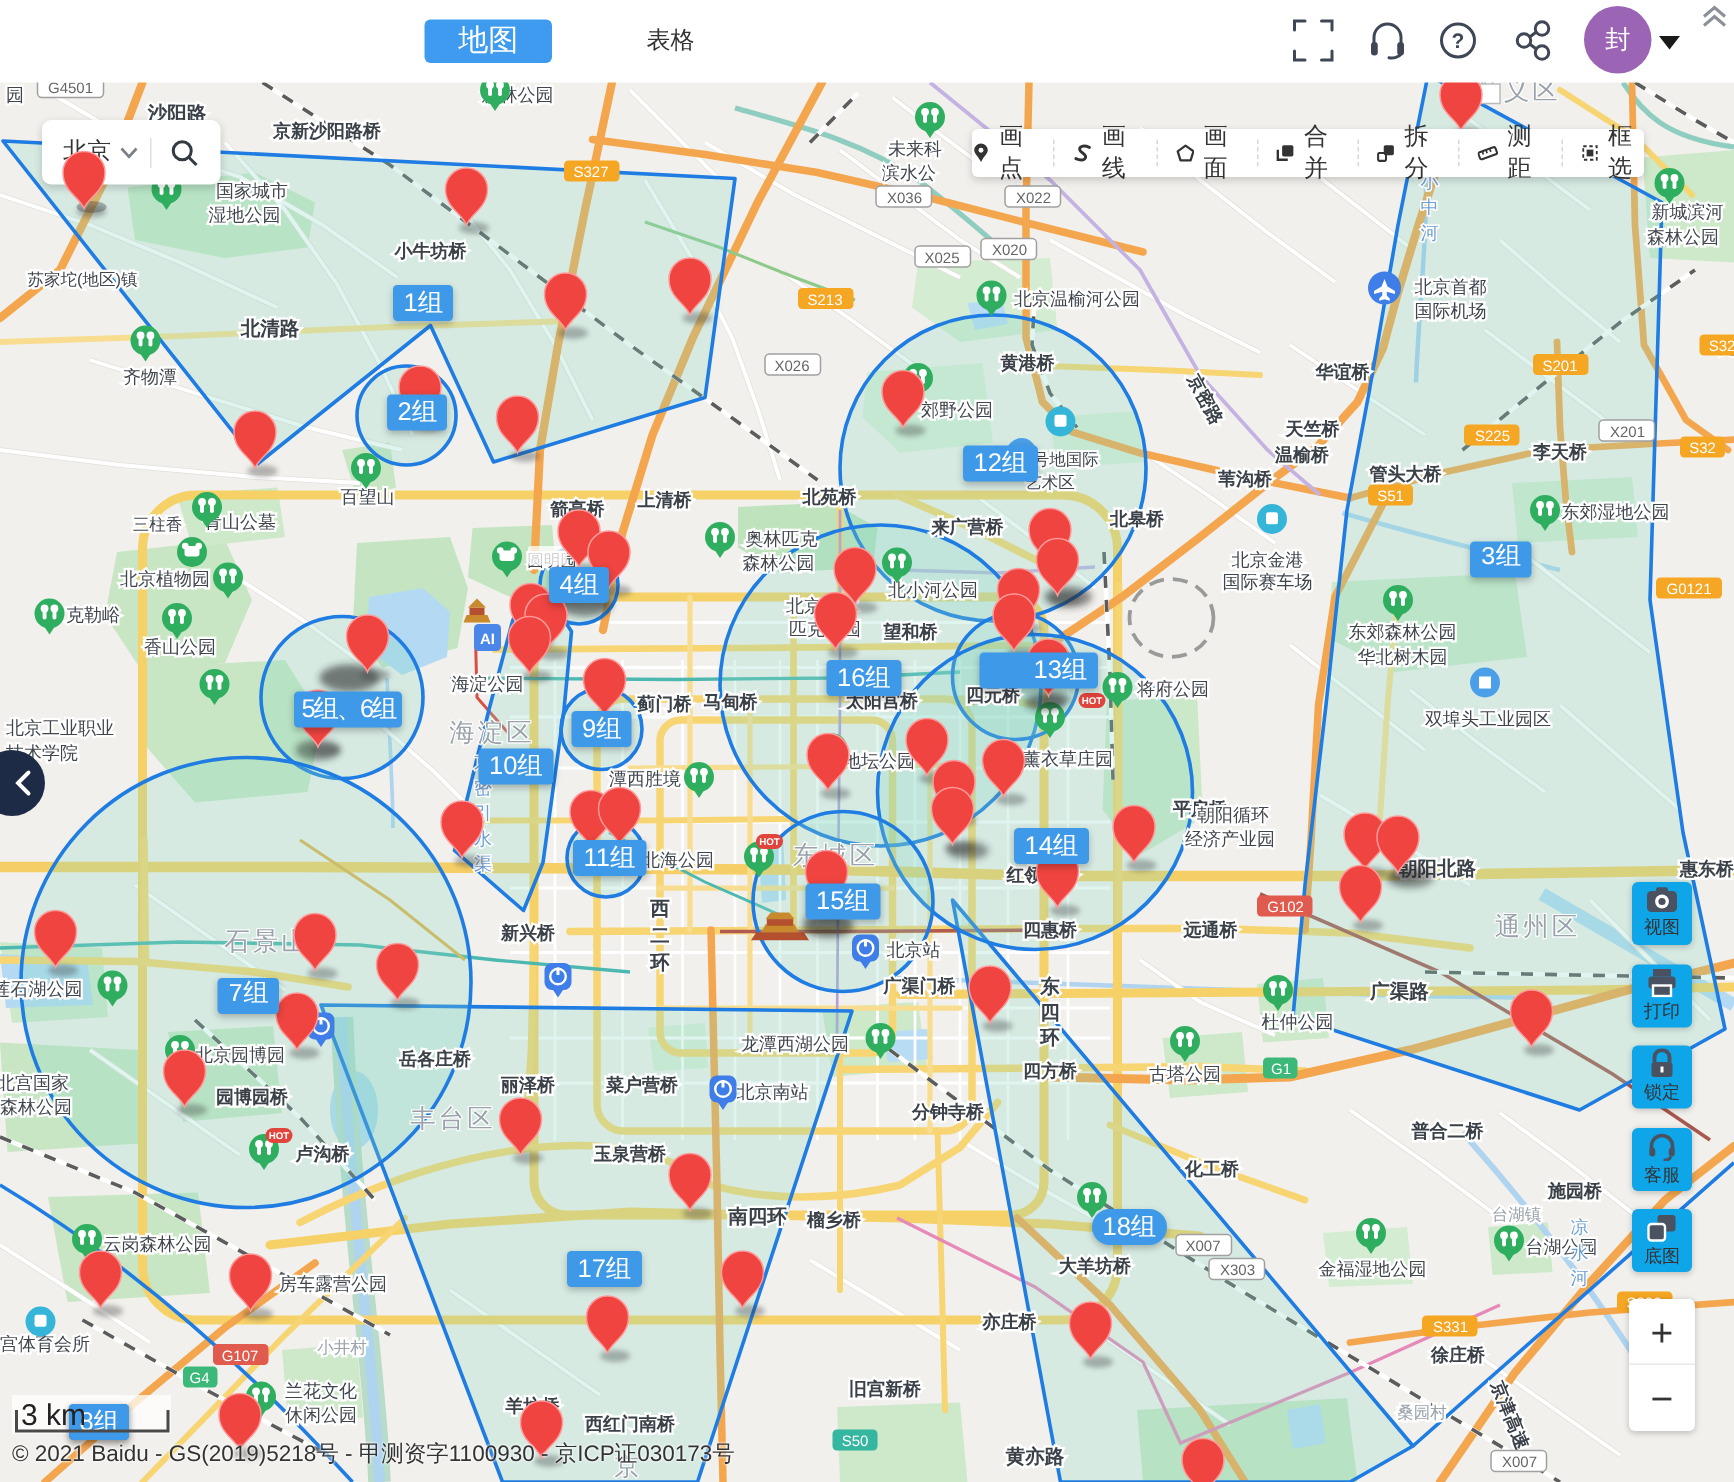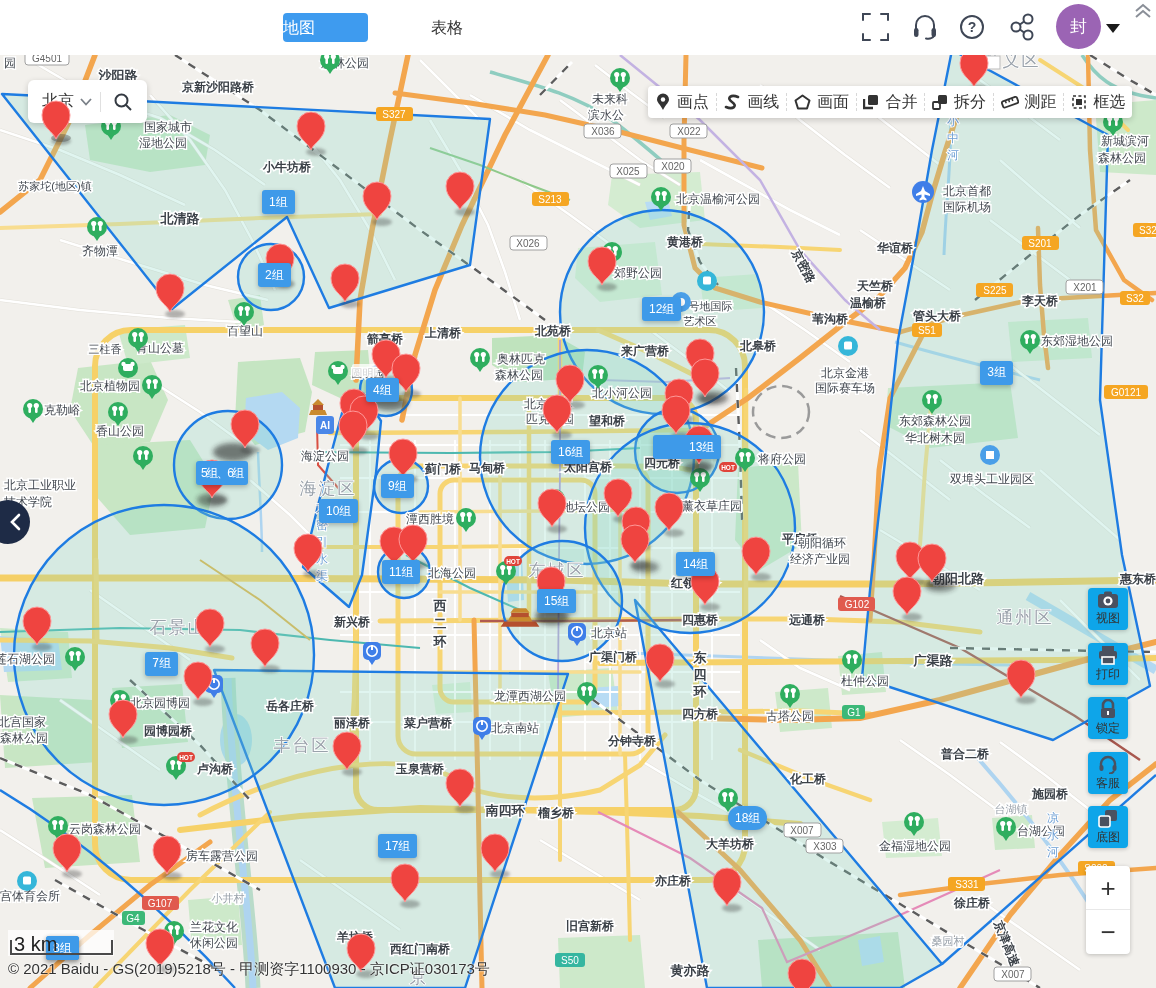--- a/index.html
+++ b/index.html
@@ -1,40 +1,40 @@
 <!DOCTYPE html>
 <html><head><meta charset="utf-8">
 <style>
 * { margin:0; padding:0; box-sizing:border-box; }
 html,body { width:1156px; height:988px; overflow:hidden;
   font-family:"Liberation Sans",sans-serif; background:#fff; }
 #stage { position:relative; width:1156px; height:988px; overflow:hidden; }
 #mapsvg { position:absolute; left:0; top:0; }
 #topbar { position:absolute; left:0; top:0; width:1156px; height:55px; background:#fff; z-index:50; }
 #tab-map { position:absolute; left:283px; top:13px; width:85px; height:29px; background:#3e9bef;
-  border-radius:4px; color:#fff; font-size:16px; line-height:29px; }
+  border-radius:4px; color:#fff; font-size:20px; text-align:center; line-height:29px; }
 #tab-table { position:absolute; left:408px; top:13px; width:55px; height:29px; color:#333;
   font-size:16px; text-align:right; line-height:29px; }
 #tb-icons { position:absolute; left:853px; top:0; }
 #avatar { position:absolute; left:1056px; top:4px; width:45px; height:45px; border-radius:50%;
   background:#9b64b4; color:#fff; font-size:17px; text-align:center; line-height:45px; }
 #caret { position:absolute; left:1106px; top:24px; width:0; height:0;
   border-left:7px solid transparent; border-right:7px solid transparent; border-top:9px solid #1a1a1a; }
 #upup { position:absolute; left:1132px; top:1px; }
 #searchbox { position:absolute; left:28px; top:80px; width:119px; height:43px; background:#fff;
   border-radius:6px; box-shadow:0 2px 6px rgba(0,0,0,0.18); z-index:20; display:flex;
   align-items:center; padding-left:14px; font-size:16px; color:#333; }
 #sb-div { width:1px; height:20px; background:#e0e0e0; }
-#drawbar { position:absolute; left:648px; top:86px; width:484px; height:32px; background:#fff;
+#drawbar { position:absolute; left:648px; top:86px; width:448px; height:32px; background:#fff;
   border-radius:4px; box-shadow:0 2px 6px rgba(0,0,0,0.18); z-index:20; display:flex;
-  align-items:center; justify-content:space-evenly; }
+  align-items:center; justify-content:space-evenly;gap:12px; }
 .titem { display:flex; align-items:center; font-size:16px; color:#333; }
 .titem svg { margin-right:6px; }
 #drawbar i { width:0; border-left:1px dashed #d8d8d8; height:18px; }
-.chip { position:absolute; background:#3e9ae9; color:#fff; font-size:12px; line-height:24px;
+.chip { position:absolute; background:#3e9ae9; color:#fff; font-size:17px; line-height:24px;
   padding:0 7px; border-radius:3px; z-index:12; box-shadow:0 2px 5px rgba(0,0,0,0.25); white-space:nowrap; }
 .sbtn { position:absolute; left:1088px; width:40px; height:42px; background:#0ea5e9; border-radius:4px;
   box-shadow:0 1px 4px rgba(0,0,0,0.22); z-index:20; display:flex; flex-direction:column;
   align-items:center; justify-content:center; }
 .sbtn span { font-size:12px; color:#333; margin-top:1px; }
 #zoomctl { position:absolute; left:1086px; top:866px; width:44px; height:88px; background:#fff;
   border-radius:4px; box-shadow:0 1px 4px rgba(0,0,0,0.22); z-index:20; }
 #zplus, #zminus { height:44px; text-align:center; font-size:26px; color:#333; line-height:44px; }
 #zplus { border-bottom:1px solid #e8e8e8; }
 #handle { position:absolute; left:-14px; top:500px; width:44px; height:44px; border-radius:50%;

